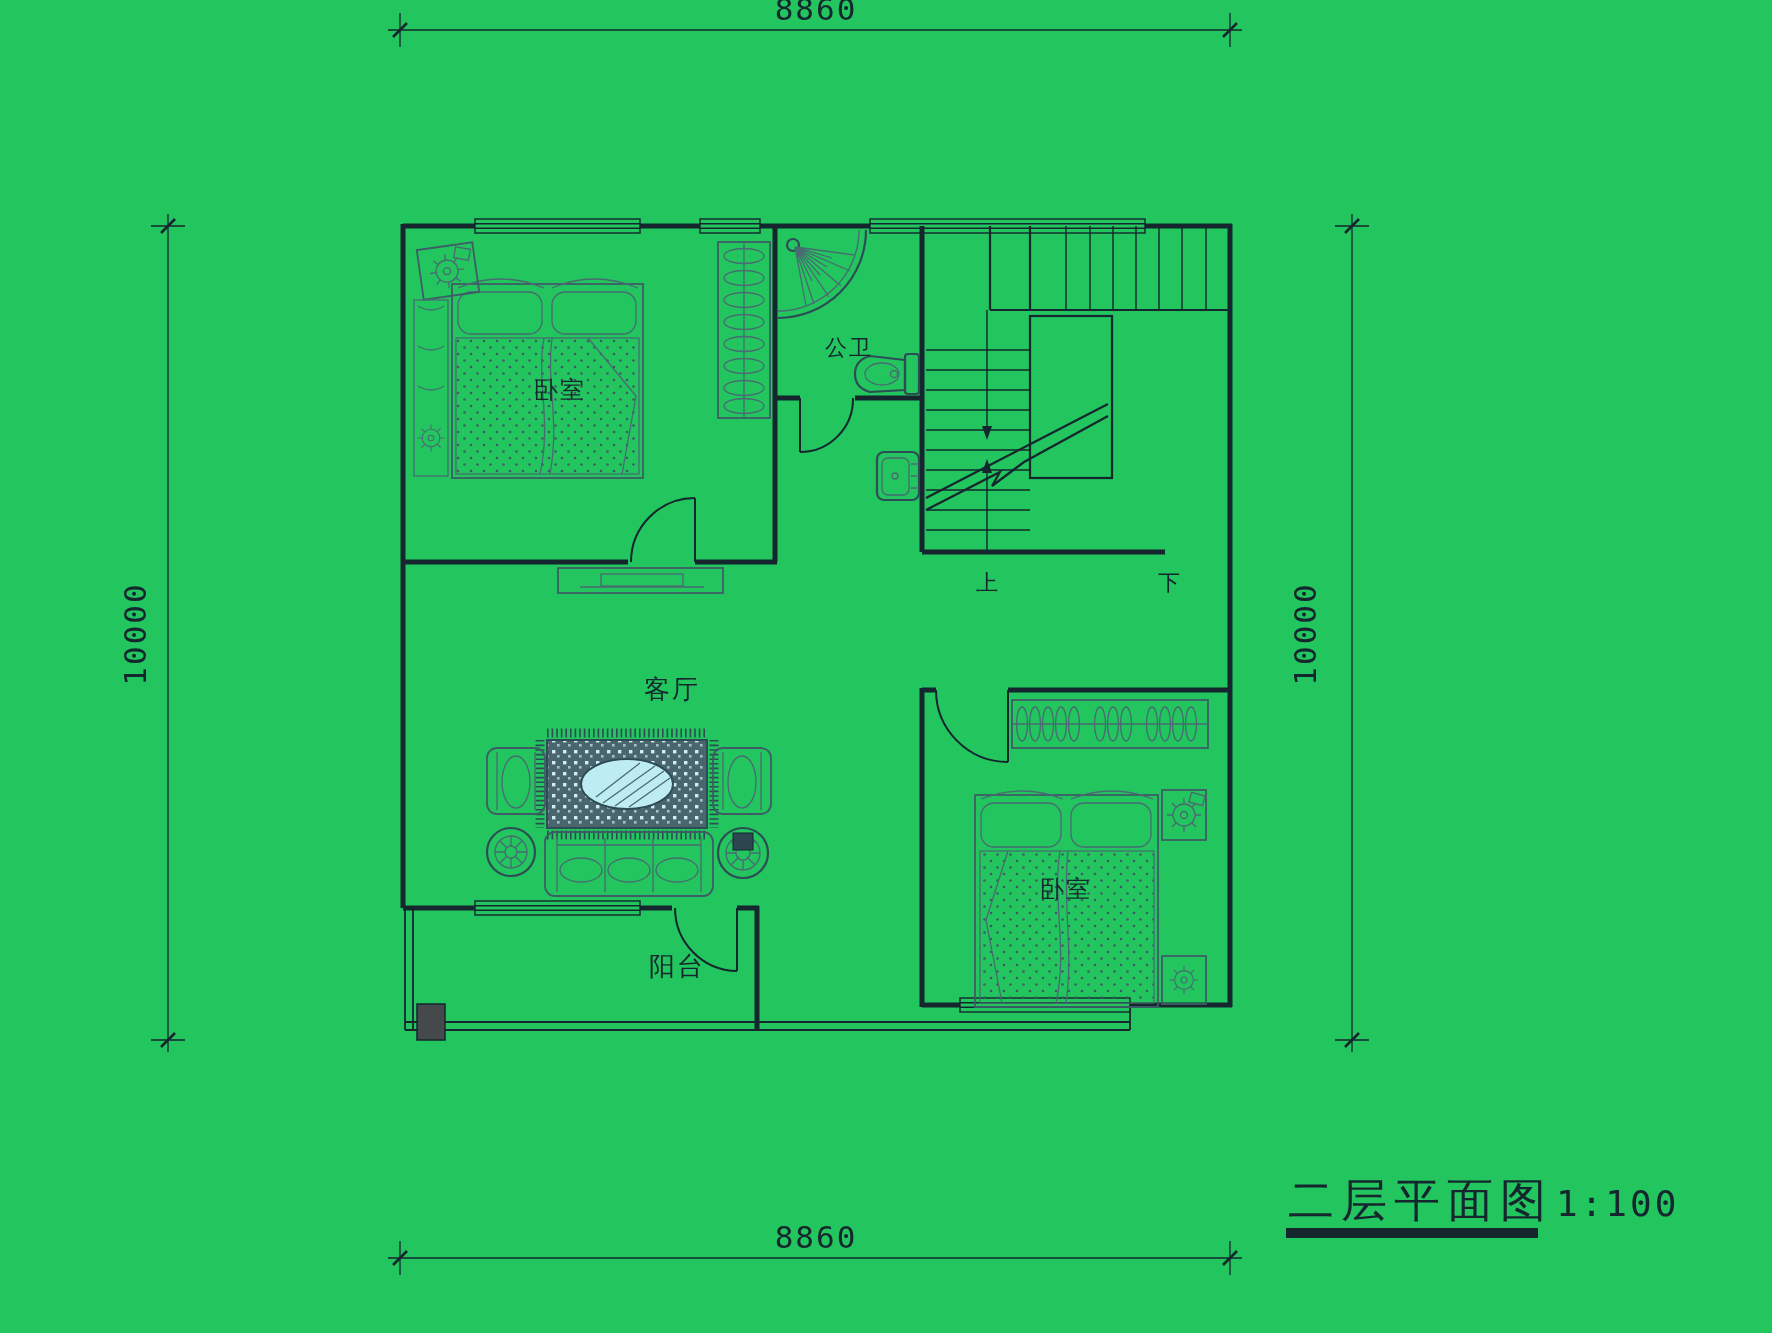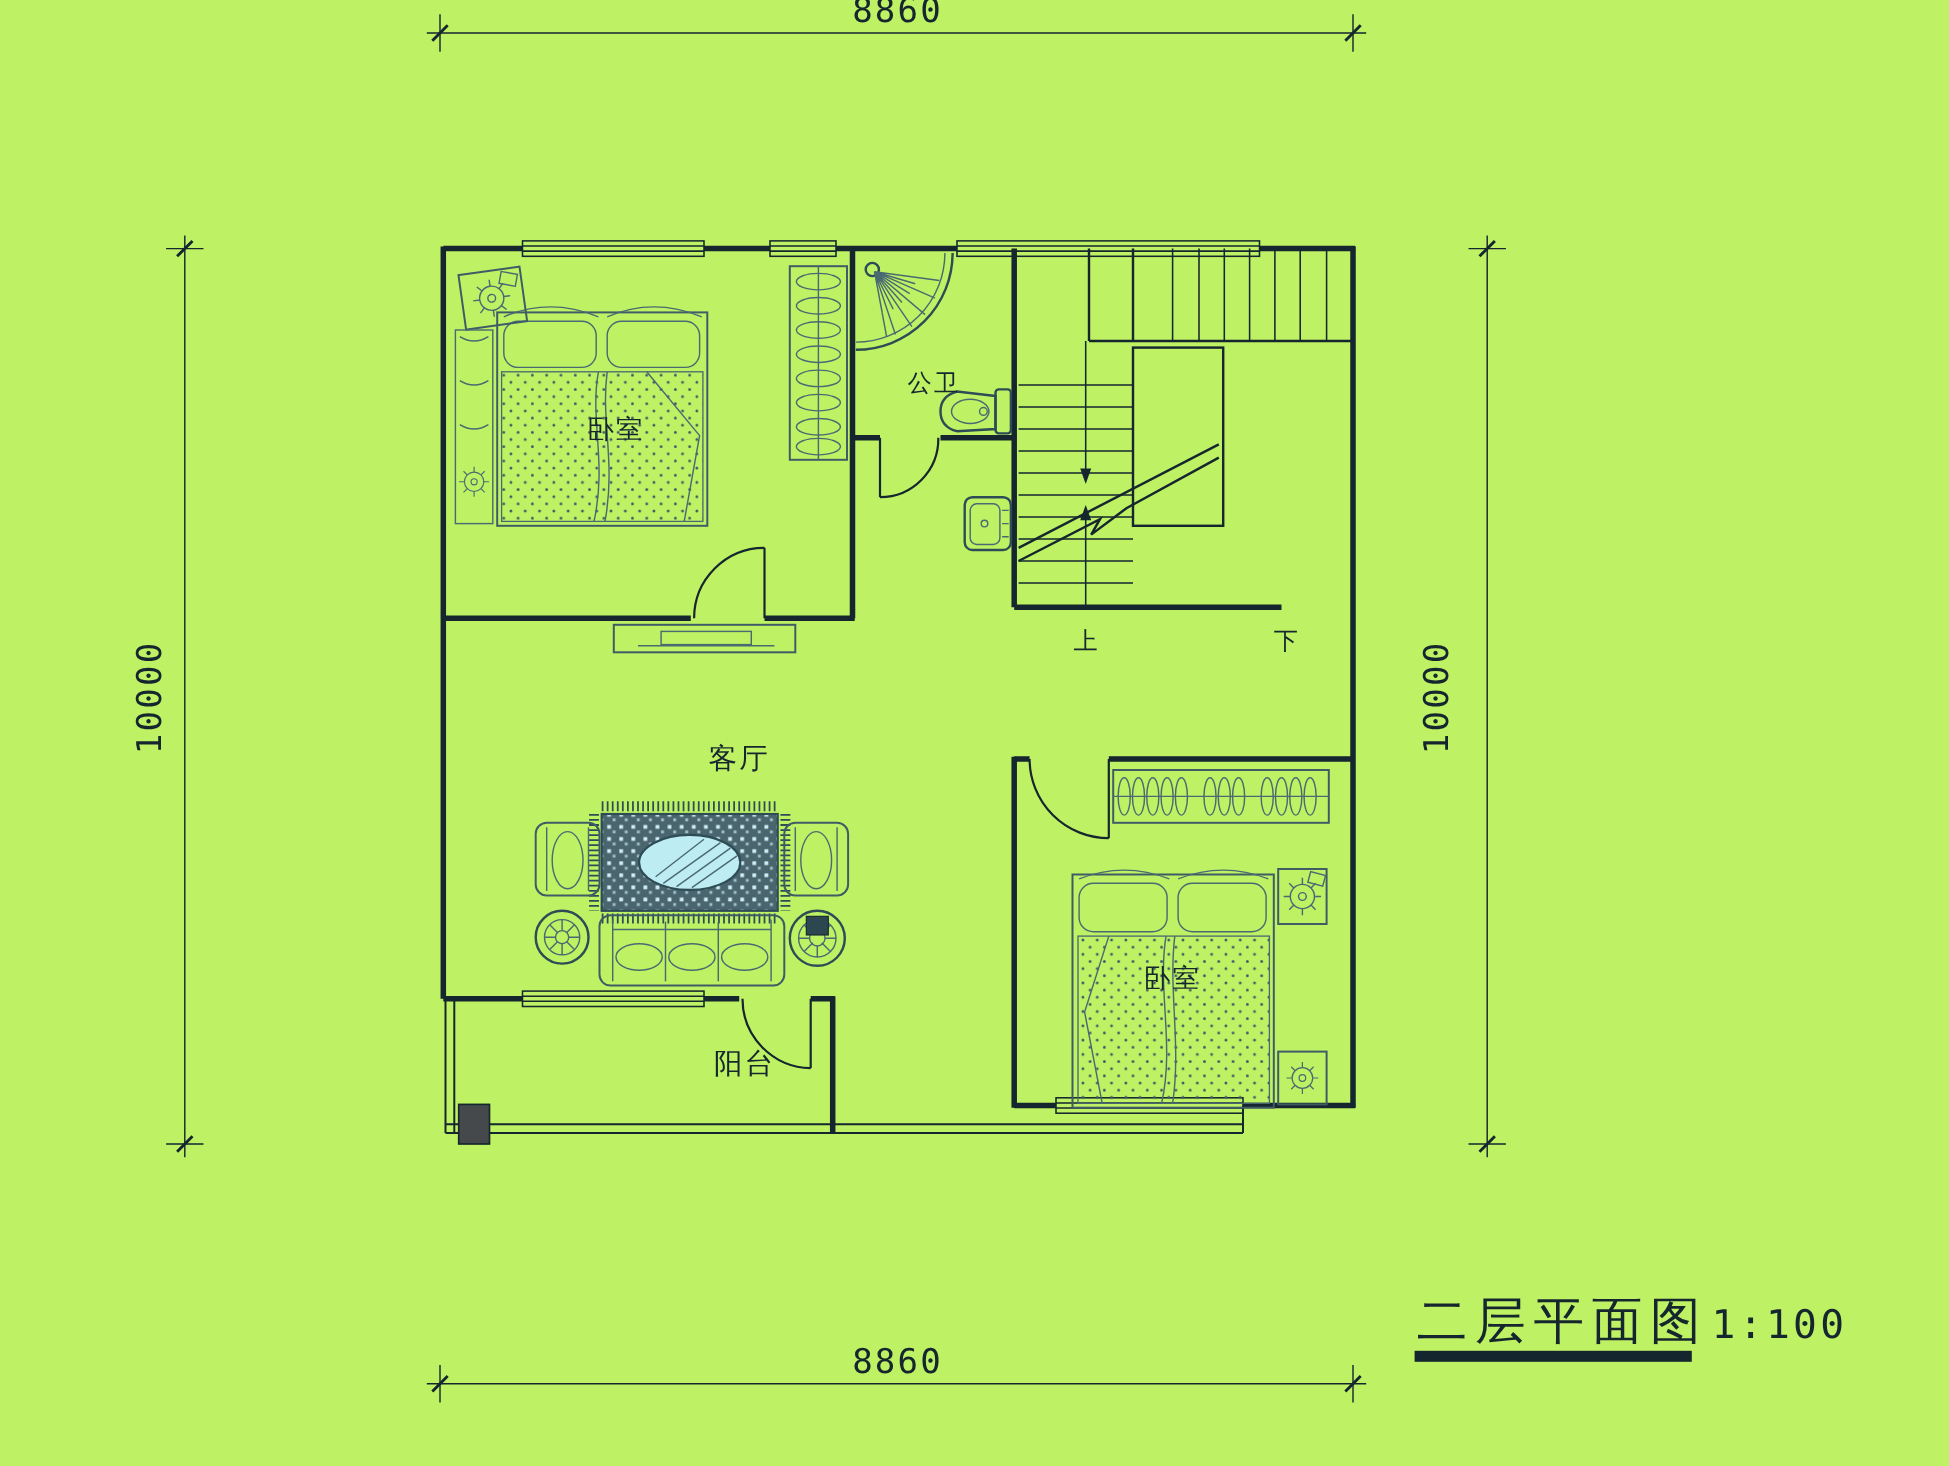--- a/index.html
+++ b/index.html
@@ -1,16 +1,16 @@
 <!DOCTYPE html>
 <html><head>
 <meta charset="utf-8">
 <style>
   html,body{margin:0;padding:0;background:#bdedf2;}
-  .stage{position:relative;width:1772px;height:1333px;background:#bef264;overflow:hidden;
+  .stage{position:relative;width:1772px;height:1333px;background:#22c55e;overflow:hidden;
          font-family:"DejaVu Sans", sans-serif;}
   svg{position:absolute;left:0;top:0;}
   .wall{stroke:#15262e;stroke-width:5;fill:none;stroke-linecap:butt;}
   .thinw{stroke:#15262e;stroke-width:1.4;fill:none;}
   .medw{stroke:#15262e;stroke-width:2.2;fill:none;}
   .furn{stroke:#3f5c66;stroke-width:1.8;fill:none;}
   .furnthin{stroke:#4a6a72;stroke-width:1.3;fill:none;}
   .furnmed{stroke:#2e4c56;stroke-width:2.2;fill:none;}
   .dim{stroke:#15262e;stroke-width:1.3;fill:none;}
   .tick{stroke:#15262e;stroke-width:2.6;}

